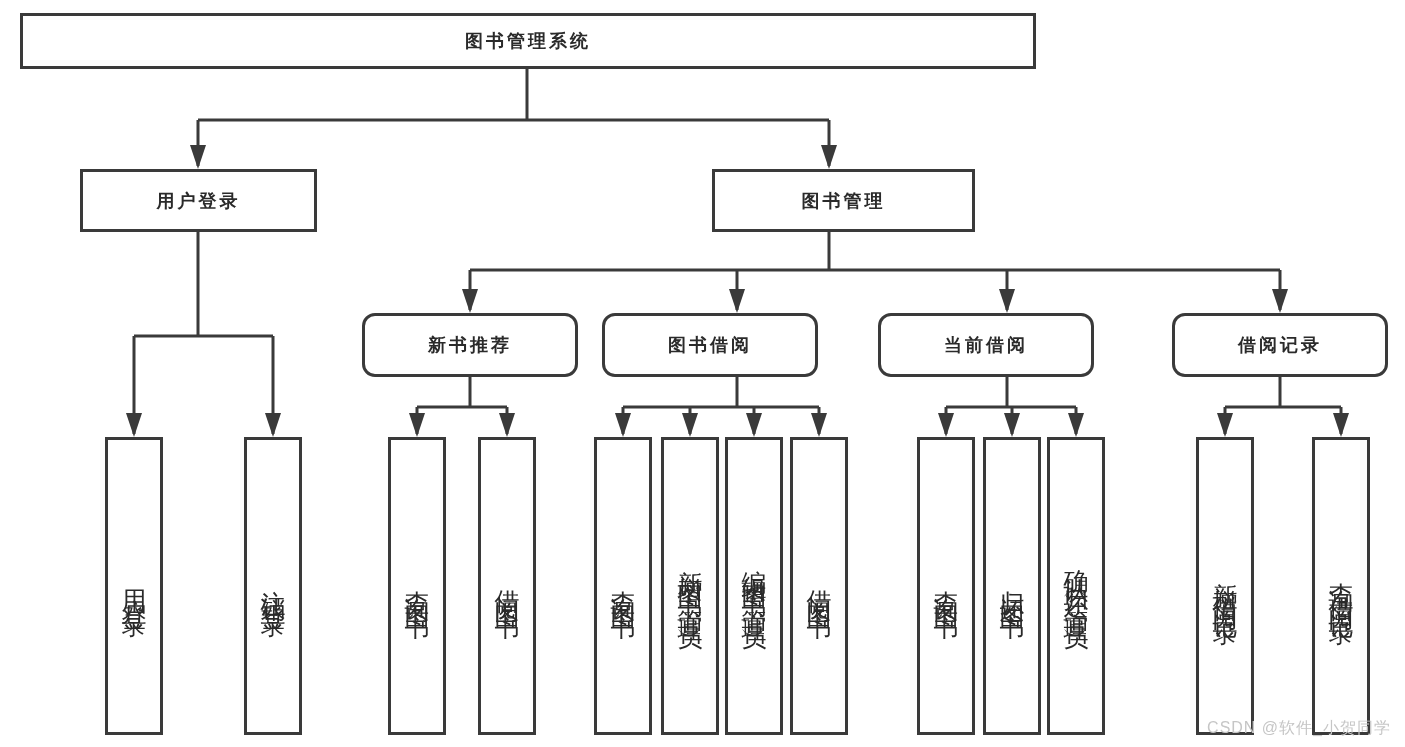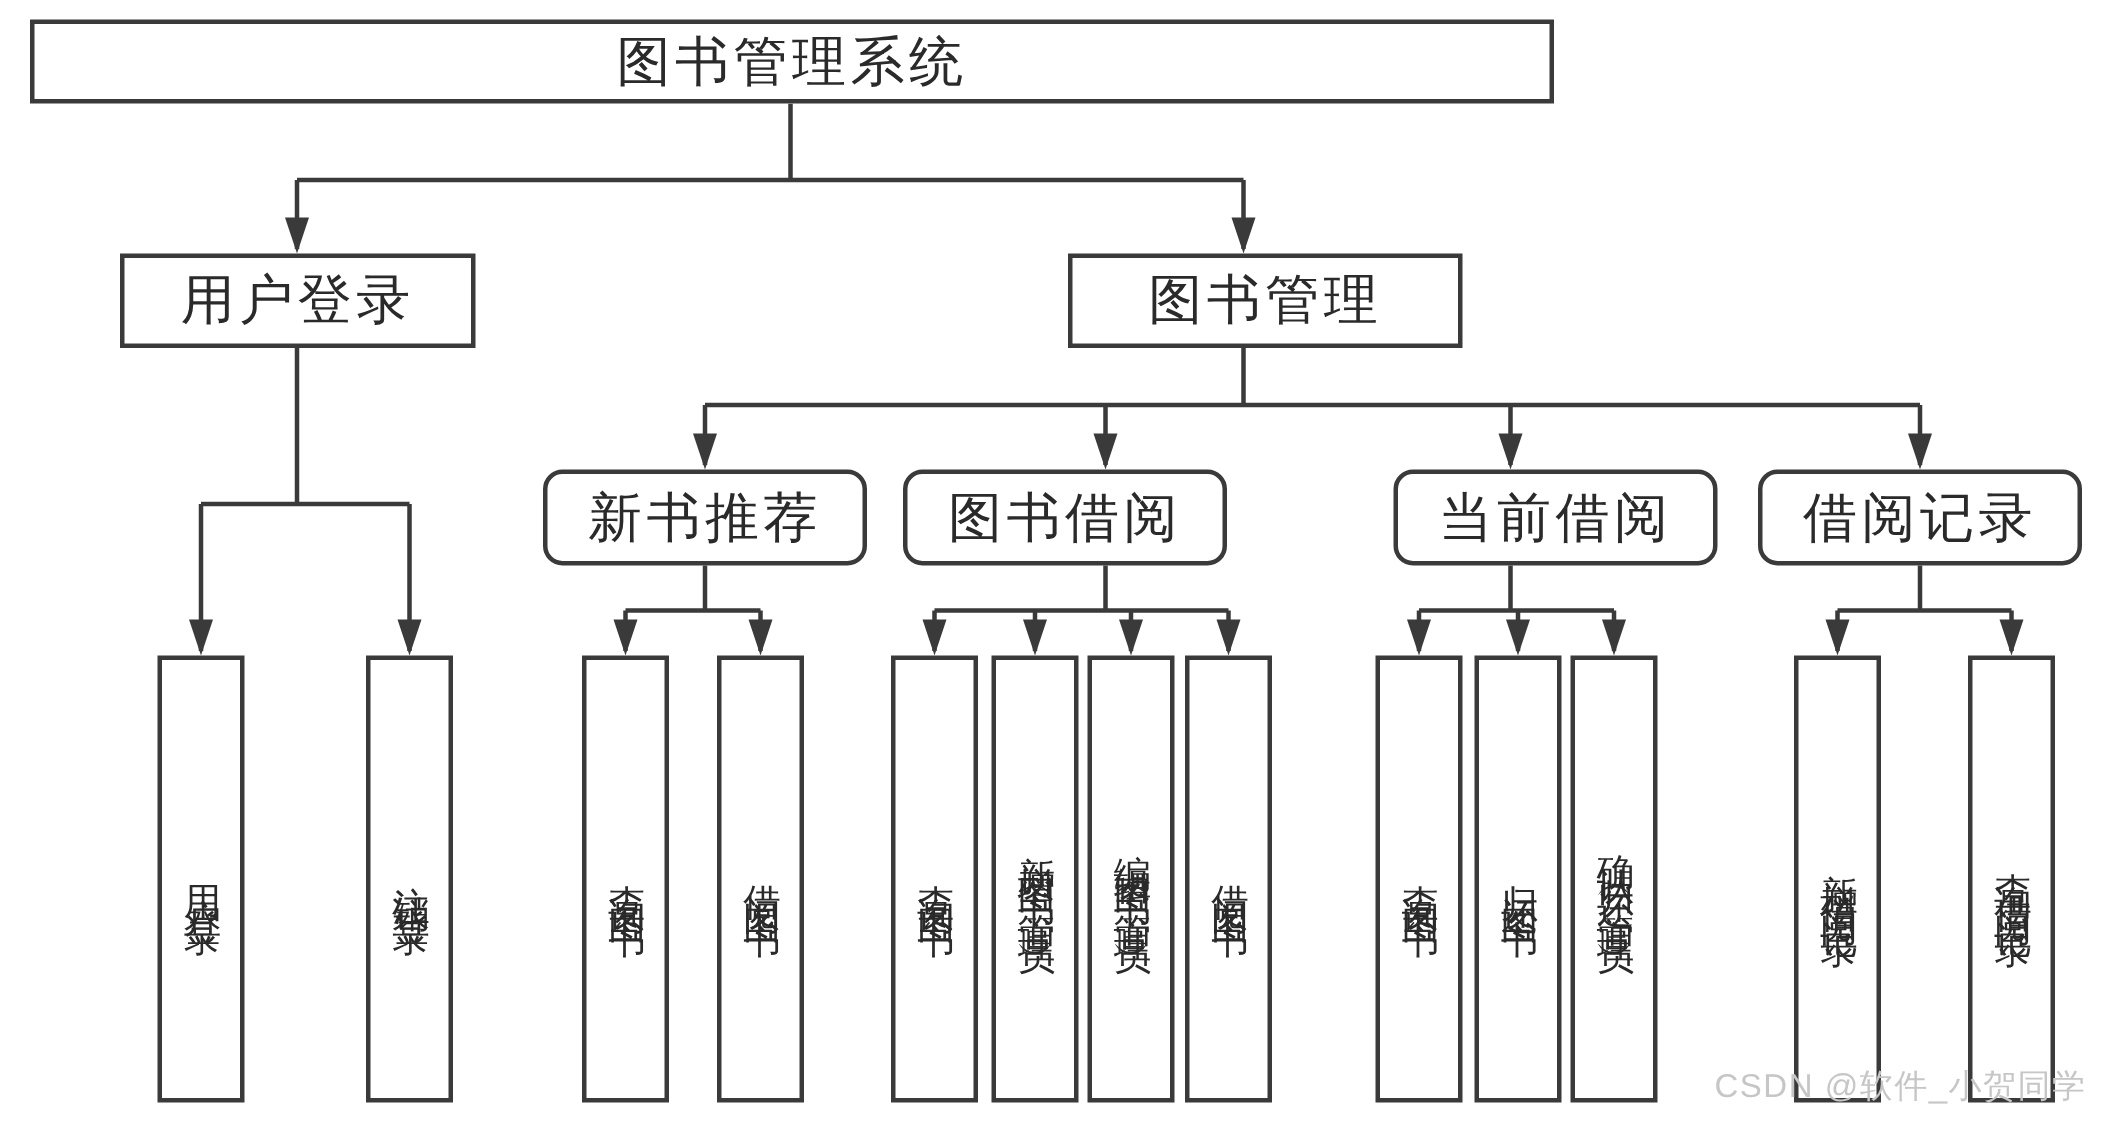--- a/index.html
+++ b/index.html
@@ -35,43 +35,44 @@
     background: #ffffff;
     border: 3px solid #3a3a3a;
     display: flex;
     align-items: center;
     justify-content: center;
     color: #2a2a2a;
     box-sizing: border-box;
     z-index: 2;
   }
   .h-node span {
-    font-size: 36px;
+    font-size: 18px;
     letter-spacing: 3px;
     white-space: nowrap;
+    font-weight: bold;
   }
   .leaf {
     top: 437px;
     width: 58px;
     height: 298px;
   }
   .leaf span {
     writing-mode: vertical-rl;
     text-orientation: mixed;
     font-size: 25px;
     letter-spacing: 8px;
     line-height: 1;
   }
   .lvl2 { top: 169px; height: 63px; }
   .lvl3 { top: 313px; width: 216px; height: 64px; border-radius: 13px; }
   .watermark {
     position: absolute;
     right: 14px;
     bottom: 8px;
-    font-size: 22px;
+    font-size: 16px;
     letter-spacing: 1px;
     color: #c6c6c6;
     z-index: 5;
     white-space: nowrap;
   }
 </style>
 </head>
 <body>
 
 <div class="canvas">
@@ -129,21 +130,21 @@
   <div class="box h-node lvl2" style="left:712px; width:263px">
     <span>图书管理</span>
   </div>
 
   <div class="box h-node lvl3" style="left:362px">
     <span>新书推荐</span>
   </div>
   <div class="box h-node lvl3" style="left:602px">
     <span>图书借阅</span>
   </div>
-  <div class="box h-node lvl3" style="left:929px">
+  <div class="box h-node lvl3" style="left:878px">
     <span>当前借阅</span>
   </div>
   <div class="box h-node lvl3" style="left:1172px">
     <span>借阅记录</span>
   </div>
 
   <div class="box leaf" style="left:105px">
     <span>用户登录</span>
   </div>
   <div class="box leaf" style="left:244px">

